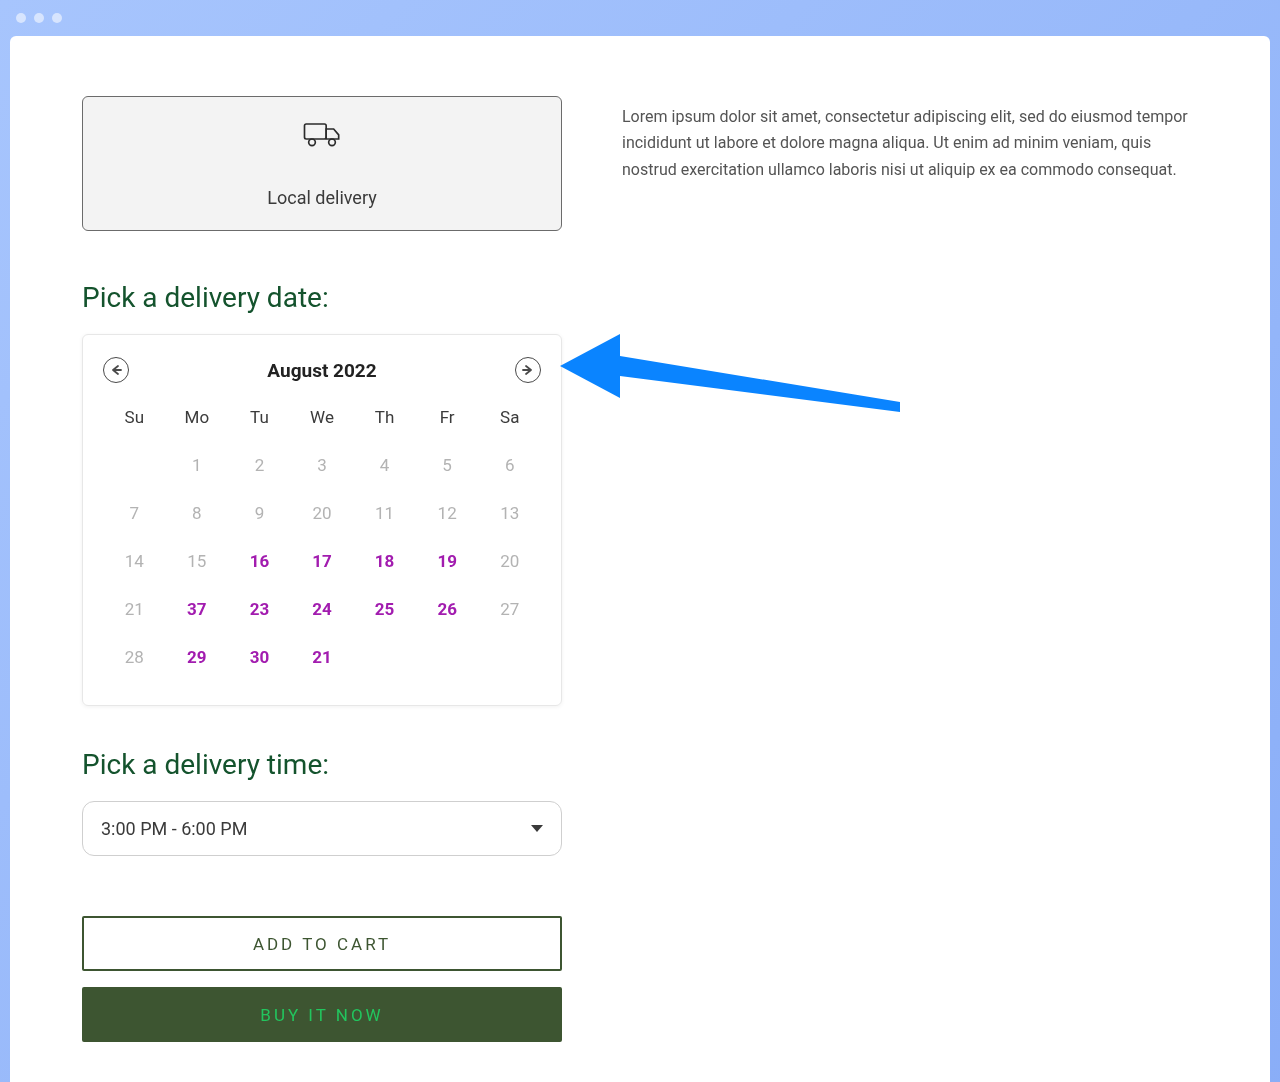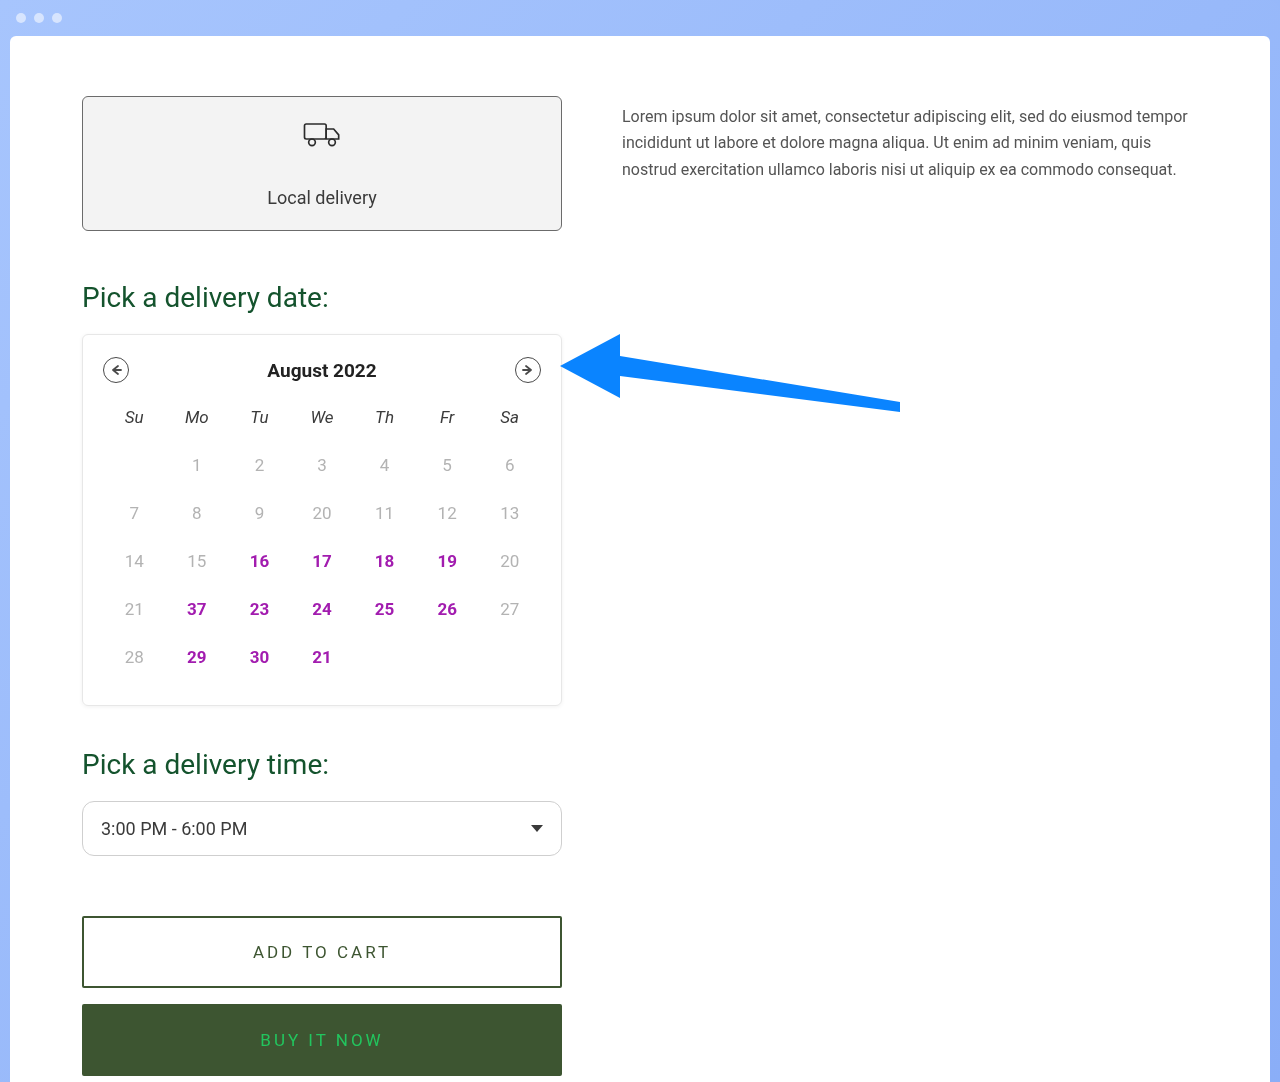--- a/index.html
+++ b/index.html
@@ -77,21 +77,21 @@
     cursor: pointer; background: #fff;
   }
   .cal-nav svg { width: 12px; height: 12px; stroke: #4a4a4a; }
   .cal-title { font-size: 19px; font-weight: 700; color: #222; }
 
   .cal-grid {
     display: grid;
     grid-template-columns: repeat(7, 1fr);
     text-align: center;
   }
-  .dow { color: #3b3b3b; font-size: 17px; padding: 8px 0 14px 0; font-style: italic; }
+  .dow { color: #3b3b3b; font-size: 17px; padding: 8px 0 14px 0; }
   .day {
     padding: 14px 0;
     font-size: 17px;
     color: #b3b3b3;
     cursor: default;
   }
   .day.enabled { color: #a21caf; font-weight: 700; cursor: pointer; }
 
   .time-select {
     width: 100%;
@@ -105,21 +105,21 @@
   }
   .caret-down {
     width: 0; height: 0;
     border-left: 6px solid transparent;
     border-right: 6px solid transparent;
     border-top: 7px solid #3a3a3a;
   }
 
   .btn {
     width: 100%;
-    height: 72px;
+    height: 55px;
     display: flex; align-items: center; justify-content: center;
     font-size: 17px;
     letter-spacing: 3px;
     text-transform: uppercase;
     cursor: pointer;
     border-radius: 2px;
   }
   .btn-outline {
     background: #fff;
     border: 2px solid #3d5531;

